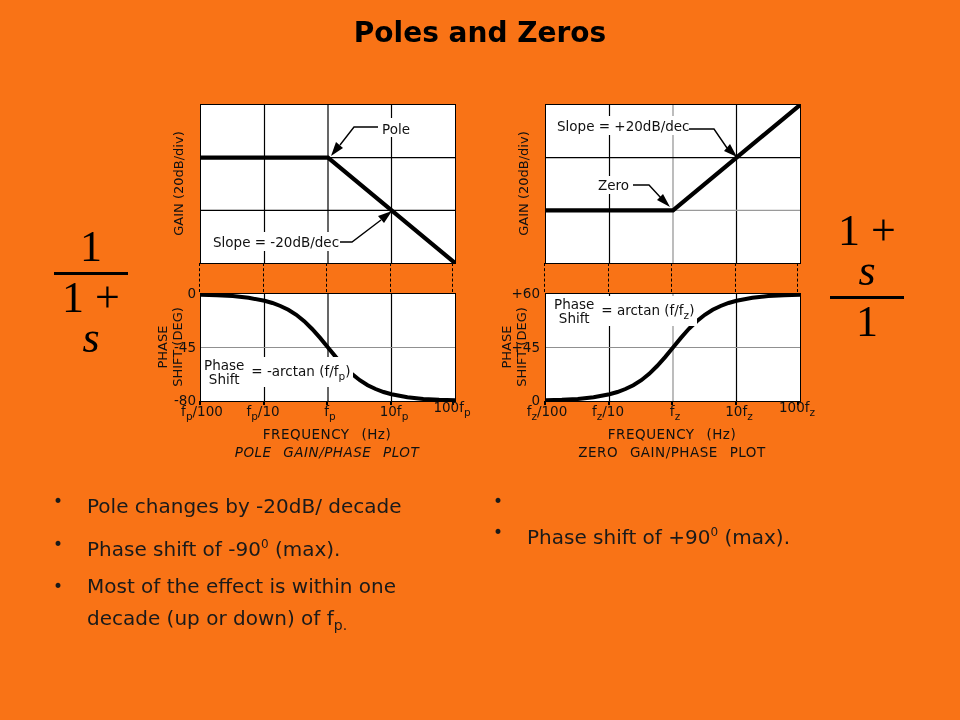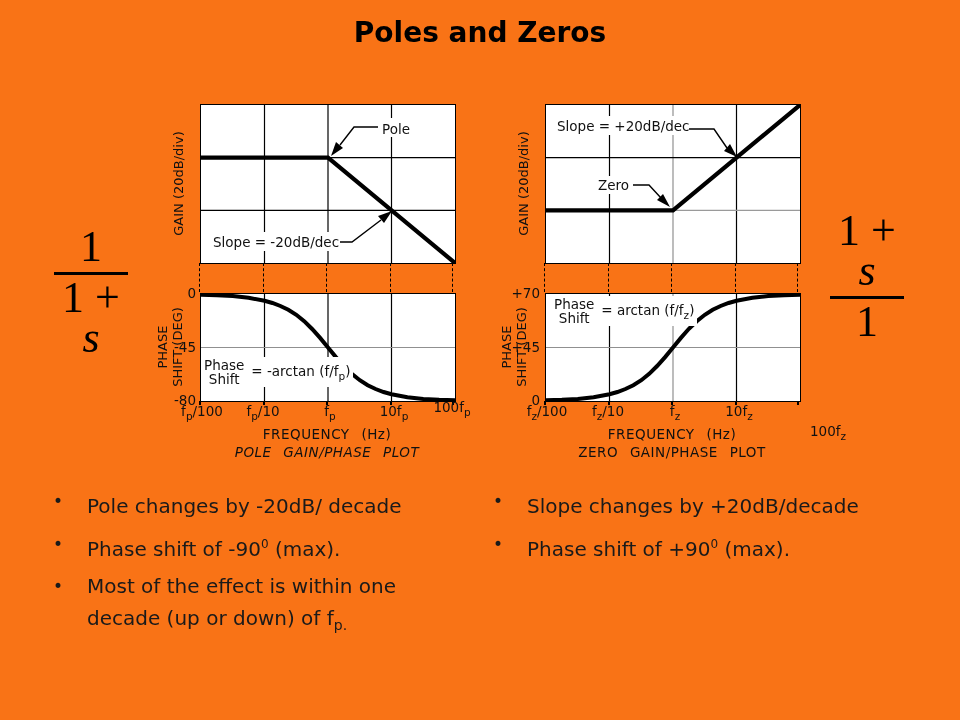--- a/index.html
+++ b/index.html
@@ -176,29 +176,29 @@
   <div class="stub" style="left:608px;top:401px;height:4px;"></div>
   <div class="stub" style="left:671px;top:401px;height:4px;"></div>
   <div class="stub" style="left:735px;top:401px;height:4px;"></div>
   <div class="stub" style="left:797px;top:401px;height:4px;"></div>
 
   <div class="ylab" style="left:444px;top:176px;width:158px;">GAIN (20dB/div)</div>
   <div class="ylab" style="left:460px;top:332px;width:107px;">
     <span style="display:block">PHASE</span>
     <span style="display:block">SHIFT (DEG)</span>
   </div>
-  <div class="ytick" style="left:496px;top:285px;width:44px;">+70</div>
+  <div class="ytick" style="left:496px;top:285px;width:44px;">+60</div>
   <div class="ytick" style="left:496px;top:339px;width:44px;">+45</div>
   <div class="ytick" style="left:496px;top:392px;width:44px;">0</div>
 
   <span class="tick" style="left:547px;top:403px;"><span>f</span><sub>z</sub><span>/100</span></span>
   <span class="tick" style="left:608px;top:403px;"><span>f</span><sub>z</sub><span>/10</span></span>
   <span class="tick" style="left:675px;top:403px;"><span>f</span><sub>z</sub><span></span></span>
   <span class="tick" style="left:739px;top:403px;"><span>10f</span><sub>z</sub><span></span></span>
-  <span class="tick" style="left:828px;top:399px;margin-top:24px;"><span>100f</span><sub>z</sub><span></span></span>
+  <span class="tick" style="left:797px;top:399px;"><span>100f</span><sub>z</sub><span></span></span>
 
   <div class="axcap" style="left:545px;top:426px;width:254px;">FREQUENCY (Hz)</div>
   <div class="axcap" style="left:545px;top:444px;width:254px;">ZERO GAIN/PHASE PLOT</div>
 
   <div class="pformula" style="left:551px;top:296px;">
     <span class="stack">
       <span>Phase</span>
       <span>Shift</span>
     </span>
     <span><span>=  arctan (f/f</span><sub>z</sub><span>)</span></span>
@@ -215,21 +215,20 @@
     </div>
     <div class="li">
       <span class="marker"></span>
       <span class="txt"><span>Most of the effect is within one decade (up or down) of f</span><sup></sup><span></span><sub>p.</sub></span>
     </div>
   </div>
 
   <div class="blist" style="left:488px;top:488px;width:464px;">
     <div class="li">
       <span class="marker"></span>
-      <span class="txt"><span>Slope changes by +20dB/decade</span><sup></sup><span></span><sub></sub></span>
     </div>
     <div class="li">
       <span class="marker"></span>
       <span class="txt"><span>Phase shift of +90</span><sup>0</sup><span> (max).</span><sub></sub></span>
     </div>
   </div>
 
 </div>
 
 </body></html>

